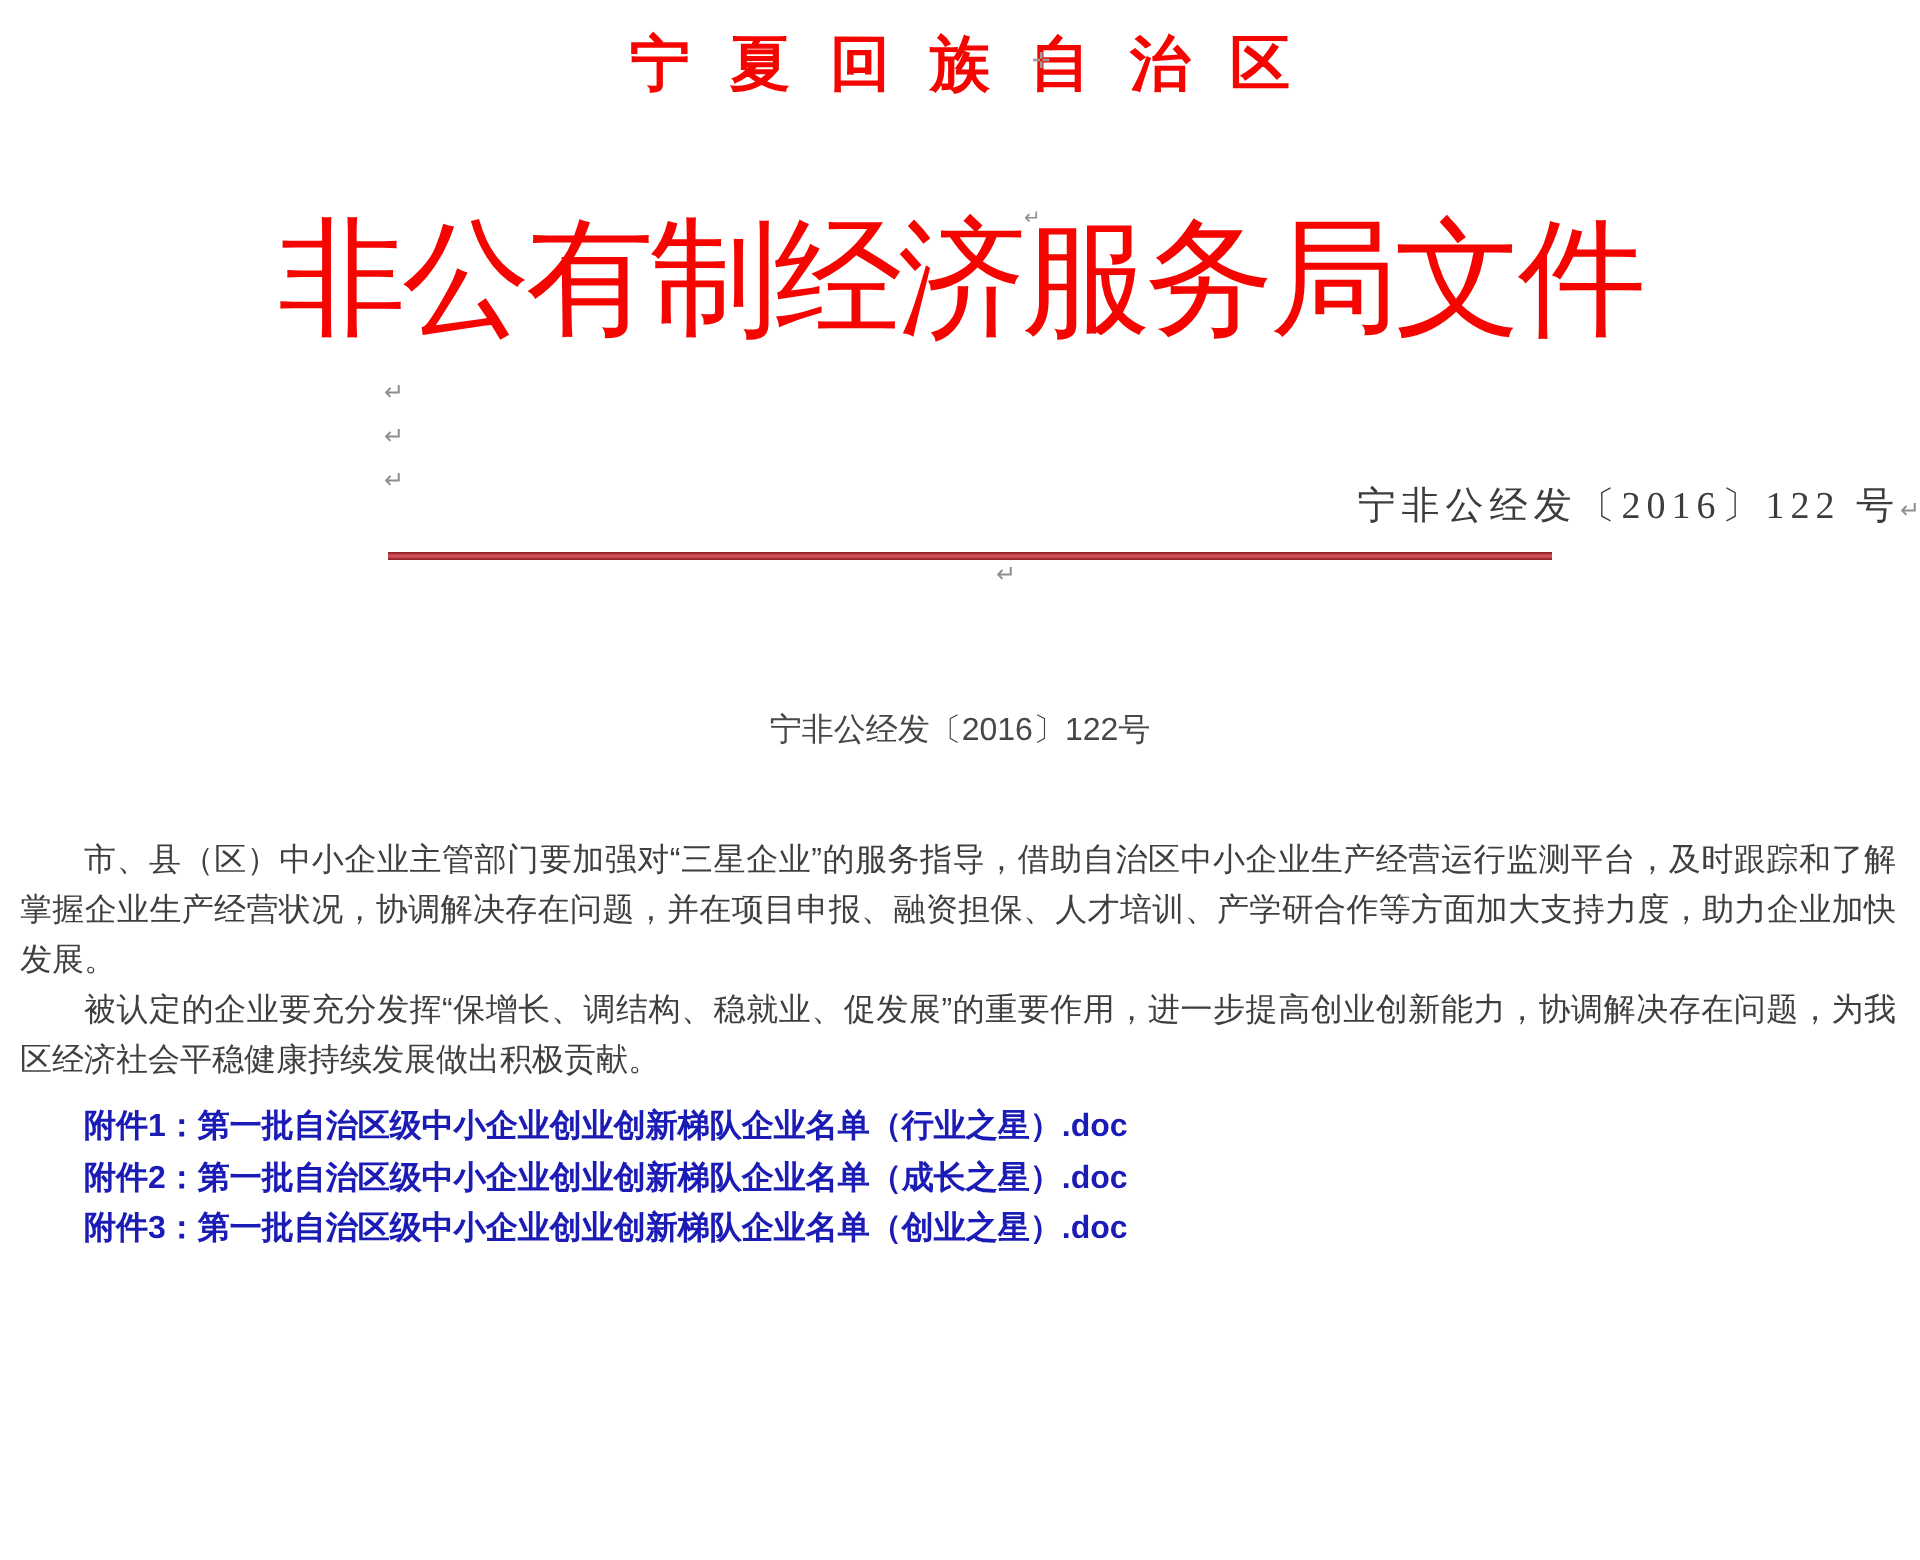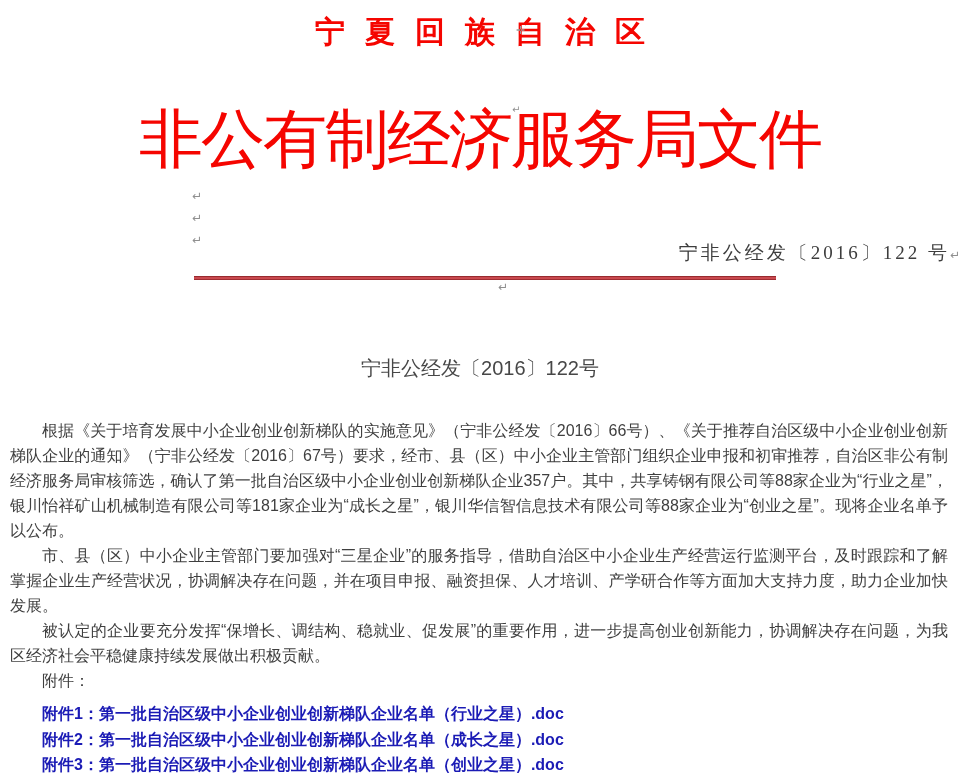--- a/index.html
+++ b/index.html
@@ -59,21 +59,21 @@
   }
   .red-rule{
     position:absolute;top:276px;left:194px;
     width:582px;height:4px;
     background:linear-gradient(to bottom,#801b20 0%,#e0585e 50%,#8a1e23 100%);
   }
   .rule-pilcrow{position:absolute;top:280px;left:498px;font-size:12px;}
   .doc-no-sub{
     position:absolute;top:355px;left:0;width:100%;
     text-align:center;
-    font-size:20px;
+    font-size:16px;
     color:#474747;
     white-space:nowrap;
   }
   .body-text{
     position:absolute;top:418px;left:10px;right:12px;
     font-size:16px;line-height:25px;
     color:var(--text);
     text-align:justify;
   }
   .body-text p{margin:0;text-indent:2em;}
@@ -107,24 +107,22 @@
 <span class="pilcrow pilcrow-col pc-3">↵</span>
 
 <div class="doc-no"><span>宁非公经发〔2016〕122 号</span><span class="pilcrow">↵</span></div>
 
 <div class="red-rule"></div>
 <span class="pilcrow rule-pilcrow">↵</span>
 
 <div class="doc-no-sub">宁非公经发〔2016〕122号</div>
 
 <div class="body-text">
-  <p>根据《关于培育发展中小企业创业创新梯队的实施意见》（宁非公经发〔2016〕66号）、《关于推荐自治区级中小企业创业创新梯队企业的通知》（宁非公经发〔2016〕67号）要求，经市、县（区）中小企业主管部门组织企业申报和初审推荐，自治区非公有制经济服务局审核筛选，确认了第一批自治区级中小企业创业创新梯队企业357户。其中，共享铸钢有限公司等88家企业为“行业之星”，银川怡祥矿山机械制造有限公司等181家企业为“成长之星”，银川华信智信息技术有限公司等88家企业为“创业之星”。现将企业名单予以公布。</p>
   <p>市、县（区）中小企业主管部门要加强对“三星企业”的服务指导，借助自治区中小企业生产经营运行监测平台，及时跟踪和了解掌握企业生产经营状况，协调解决存在问题，并在项目申报、融资担保、人才培训、产学研合作等方面加大支持力度，助力企业加快发展。</p>
   <p>被认定的企业要充分发挥“保增长、调结构、稳就业、促发展”的重要作用，进一步提高创业创新能力，协调解决存在问题，为我区经济社会平稳健康持续发展做出积极贡献。</p>
 
-  <p class="attach-label">附件：</p>
 
   <div class="attach-links">
     <div class="attach-link">附件1：第一批自治区级中小企业创业创新梯队企业名单（行业之星）.doc</div>
     <div class="attach-link">附件2：第一批自治区级中小企业创业创新梯队企业名单（成长之星）.doc</div>
     <div class="attach-link">附件3：第一批自治区级中小企业创业创新梯队企业名单（创业之星）.doc</div>
   </div>
 </div>
 
 </body></html>

